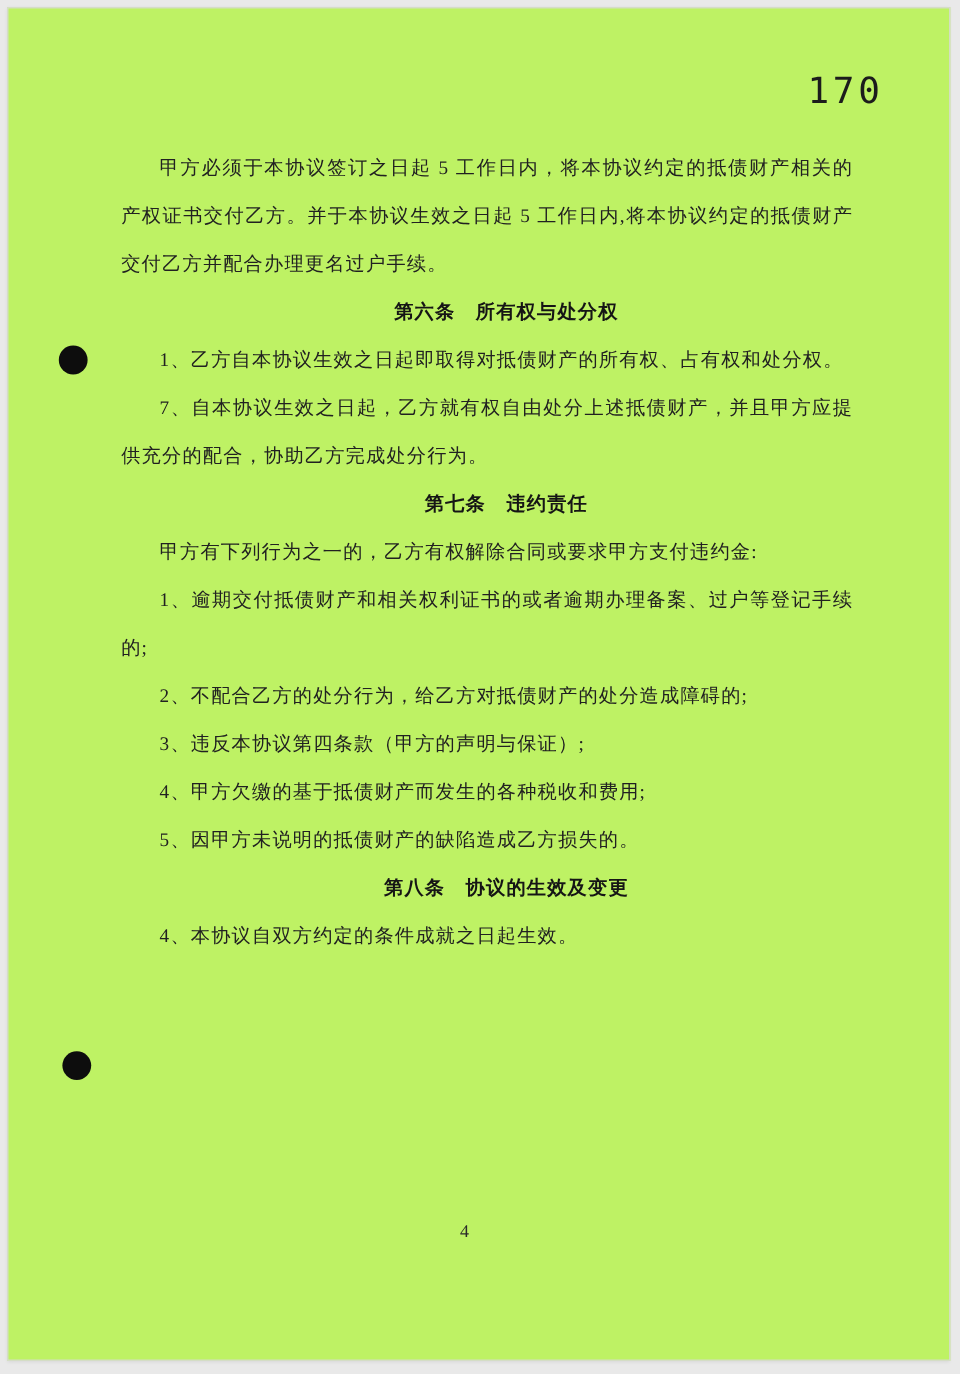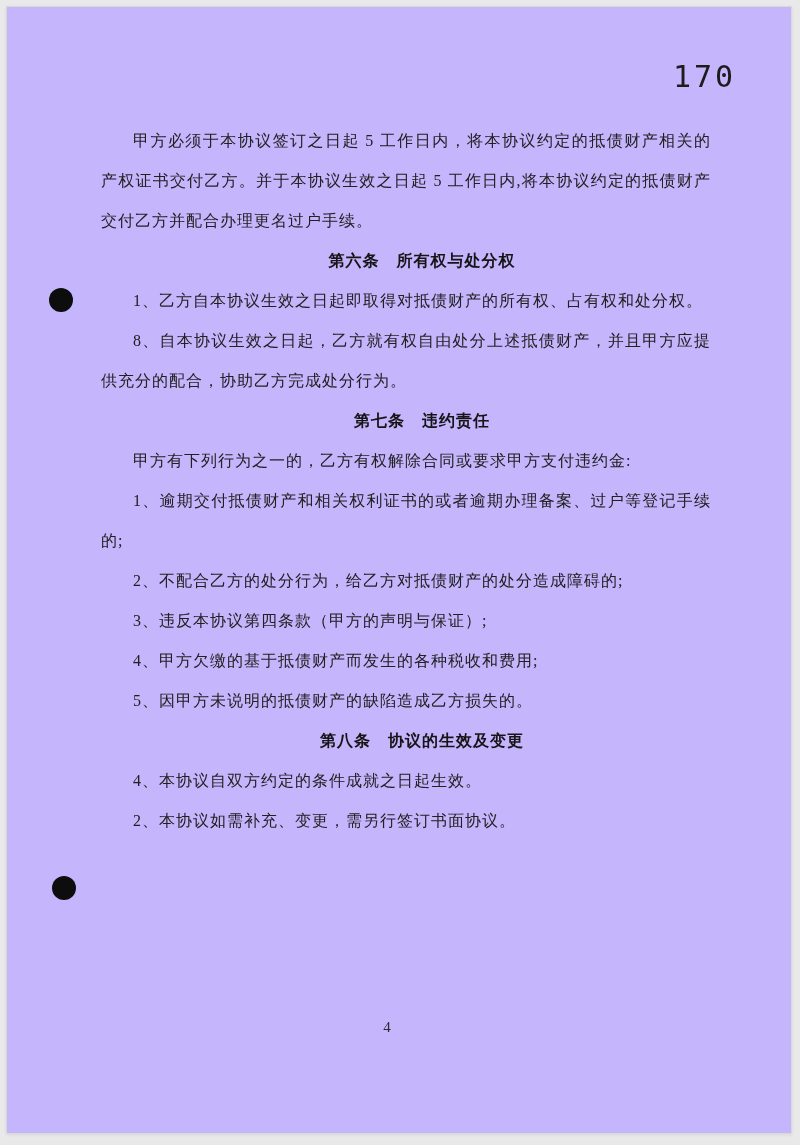--- a/index.html
+++ b/index.html
@@ -13,21 +13,21 @@
     background: #e9e9e9;
     font-family: "Liberation Serif", "DejaVu Serif", serif;
     overflow: hidden;
   }
   .scan-page {
     position: absolute;
     top: 6px;
     left: 6px;
     width: 786px;
     height: 1128px;
-    background: #c4b5fd;
+    background: #bef264;
     border: 1px solid #d9d9d9;
     box-sizing: border-box;
     box-shadow: 0 1px 3px rgba(0,0,0,0.08);
   }
   .page-stamp {
     position: absolute;
     top: 52px;
     left: 666px;
     font-family: "DejaVu Sans Mono", "Liberation Mono", monospace;
     font-size: 30px;
@@ -81,27 +81,26 @@
 <div class="scan-page">
   <span class="page-stamp">170</span>
 
   <span class="punch-hole hole-1"></span>
   <span class="punch-hole hole-2"></span>
 
   <div class="doc-body">
       <p class="para">甲方必须于本协议签订之日起 5 工作日内，将本协议约定的抵债财产相关的产权证书交付乙方。并于本协议生效之日起 5 工作日内,将本协议约定的抵债财产交付乙方并配合办理更名过户手续。</p>
       <p class="heading">第六条　所有权与处分权</p>
       <p class="para">1、乙方自本协议生效之日起即取得对抵债财产的所有权、占有权和处分权。</p>
-      <p class="para">8、自本协议生效之日起，乙方就有权自由处分上述抵债财产，并且甲方应提供充分的配合，协助乙方完成处分行为。</p>
+      <p class="para">7、自本协议生效之日起，乙方就有权自由处分上述抵债财产，并且甲方应提供充分的配合，协助乙方完成处分行为。</p>
       <p class="heading">第七条　违约责任</p>
       <p class="para">甲方有下列行为之一的，乙方有权解除合同或要求甲方支付违约金:</p>
       <p class="para">1、逾期交付抵债财产和相关权利证书的或者逾期办理备案、过户等登记手续的;</p>
       <p class="para">2、不配合乙方的处分行为，给乙方对抵债财产的处分造成障碍的;</p>
       <p class="para">3、违反本协议第四条款（甲方的声明与保证）;</p>
       <p class="para">4、甲方欠缴的基于抵债财产而发生的各种税收和费用;</p>
       <p class="para">5、因甲方未说明的抵债财产的缺陷造成乙方损失的。</p>
       <p class="heading">第八条　协议的生效及变更</p>
       <p class="para">4、本协议自双方约定的条件成就之日起生效。</p>
-      <p class="para">2、本协议如需补充、变更，需另行签订书面协议。</p>
     </div>
 
   <div class="page-footer">4</div>
 </div>
 
 </body></html>

